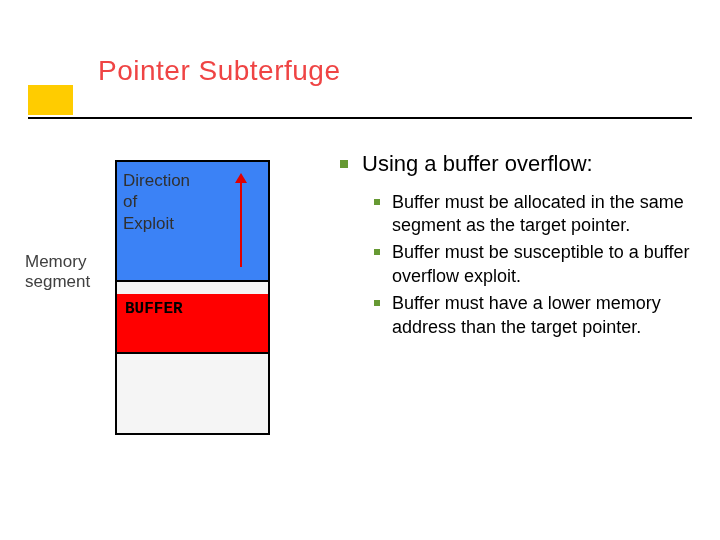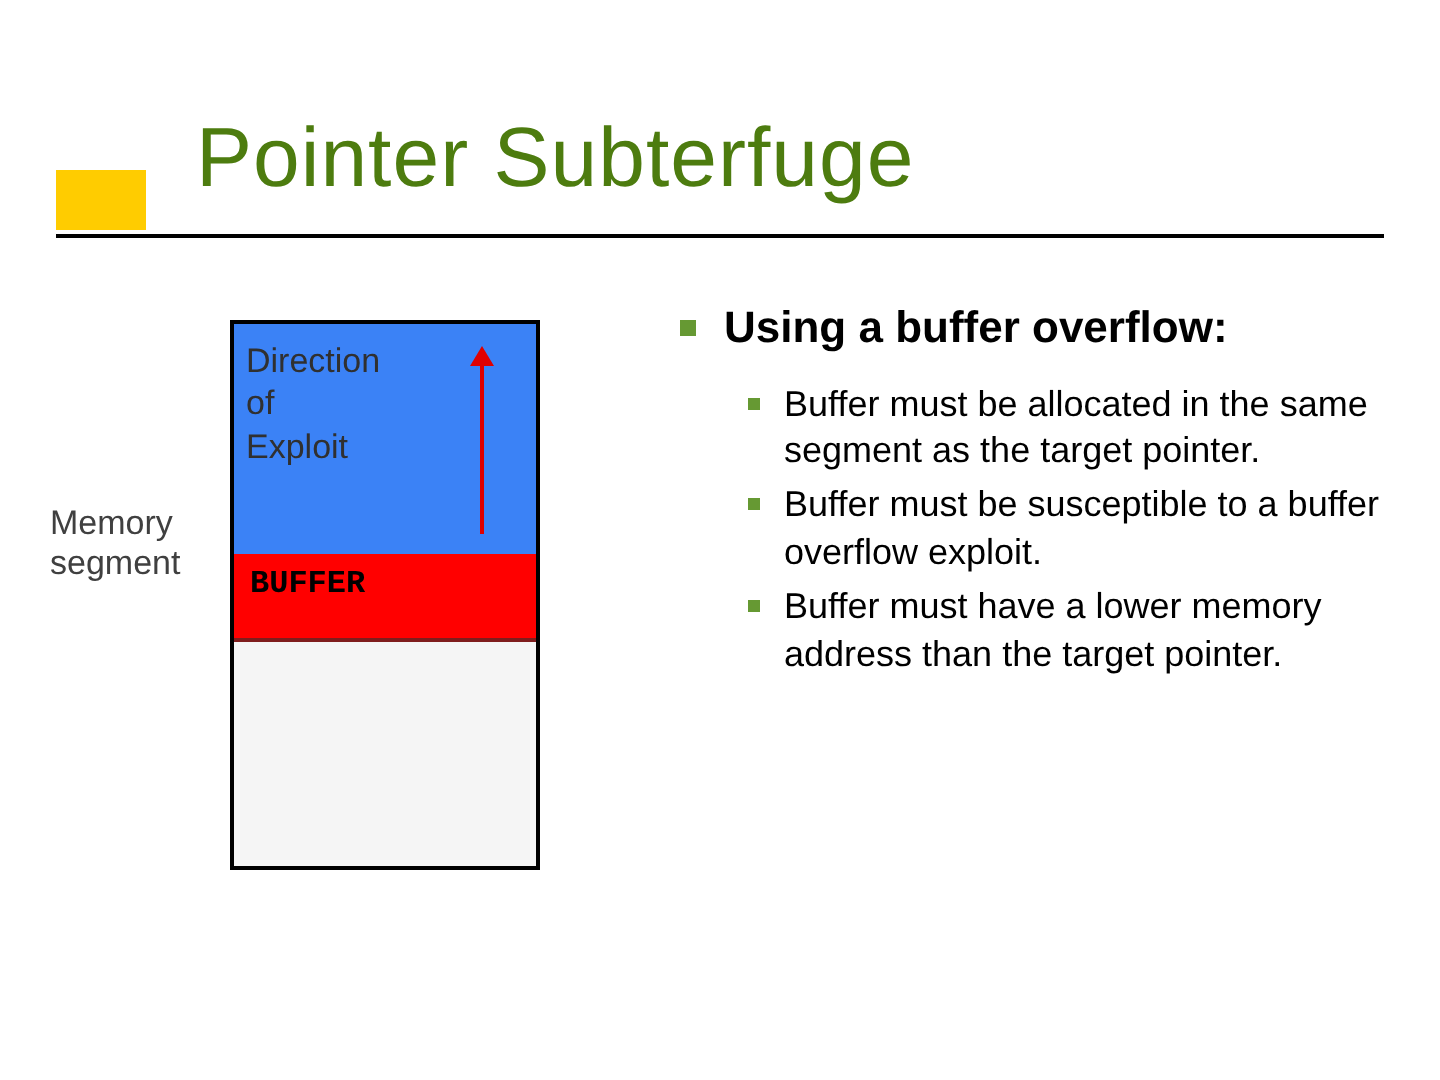--- a/index.html
+++ b/index.html
@@ -22,23 +22,23 @@
     left: 0;
     top: 30px;
     width: 45px;
     height: 30px;
     background: #ffcc00;
   }
   .title-text {
     position: absolute;
     left: 70px;
     top: 0;
-    font-size: 42px;
+    font-size: 28px;
     font-family: Verdana, sans-serif;
-    color: #4d7c0f;
+    color: #ef4444;
     letter-spacing: 0.5px;
   }
   .title-underline {
     position: absolute;
     left: 28px;
     top: 117px;
     width: 664px;
     height: 2px;
     background: #000;
   }
@@ -100,24 +100,24 @@
     top: -9px;
     left: -5px;
     width: 0; height: 0;
     border-left: 6px solid transparent;
     border-right: 6px solid transparent;
     border-bottom: 10px solid #e00000;
   }
   .mem-buffer {
     position: absolute;
     left: 0; right: 0;
-    top: 115px;
-    height: 44px;
+    top: 132px;
+    height: 60px;
     background: #ff0000;
-    border-bottom: 2px solid #7f1d1d;
+    border-bottom: 2px solid #000000;
     display: flex;
     align-items: flex-start;
     padding: 6px 8px;
   }
   .buffer-label {
     font-family: "Courier New", monospace;
     font-weight: bold;
     color: #000;
     font-size: 16px;
   }
@@ -143,21 +143,20 @@
     height: 6px;
     background: #669933;
     flex: 0 0 6px;
     margin-top: 8px;
     margin-right: 12px;
   }
   .l1-text {
     font-size: 22px;
     color: #000;
     line-height: 1.3;
-    font-weight: bold;
   }
   .bullet-l2 {
     display: flex;
     align-items: flex-start;
     margin-left: 34px;
     margin-bottom: 4px;
     justify-content: flex-end;
   }
   .l2-text {
     font-size: 18px;

